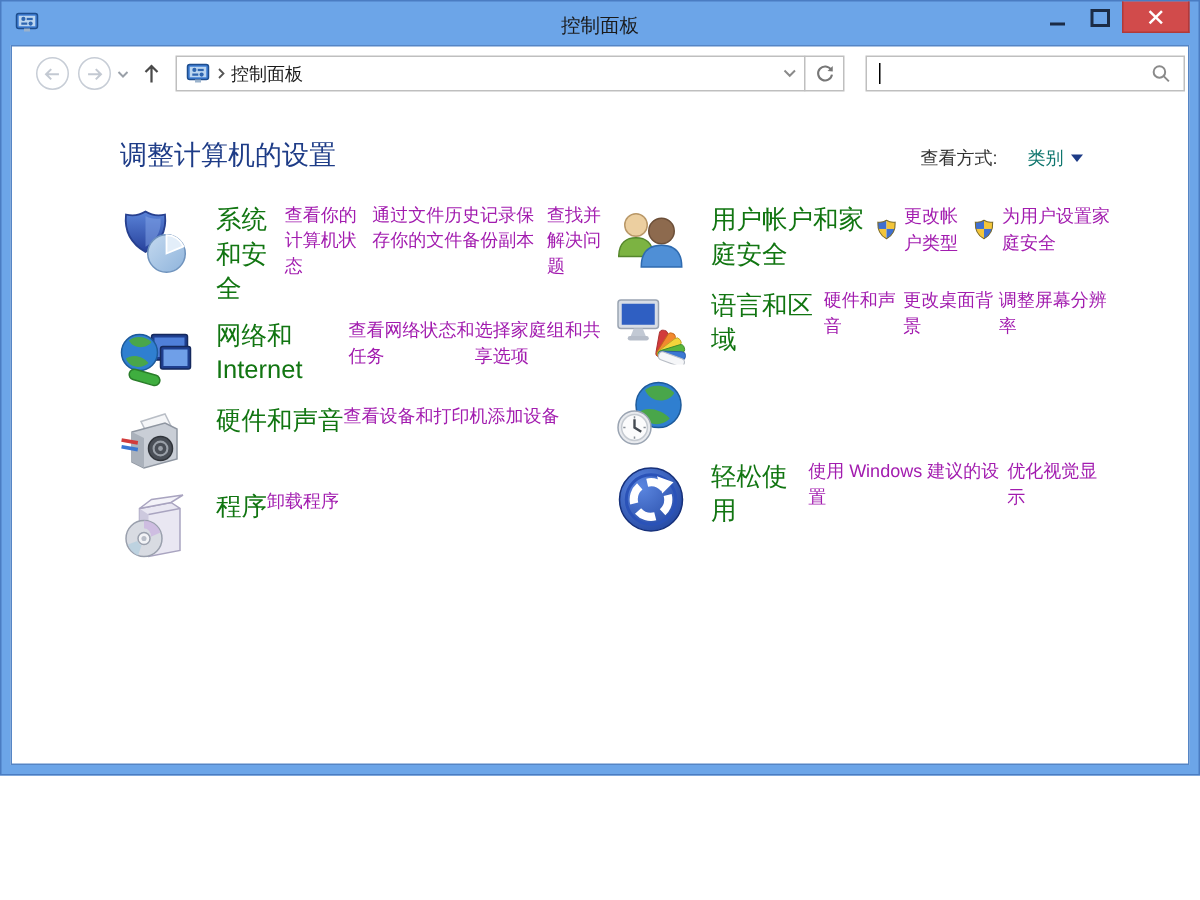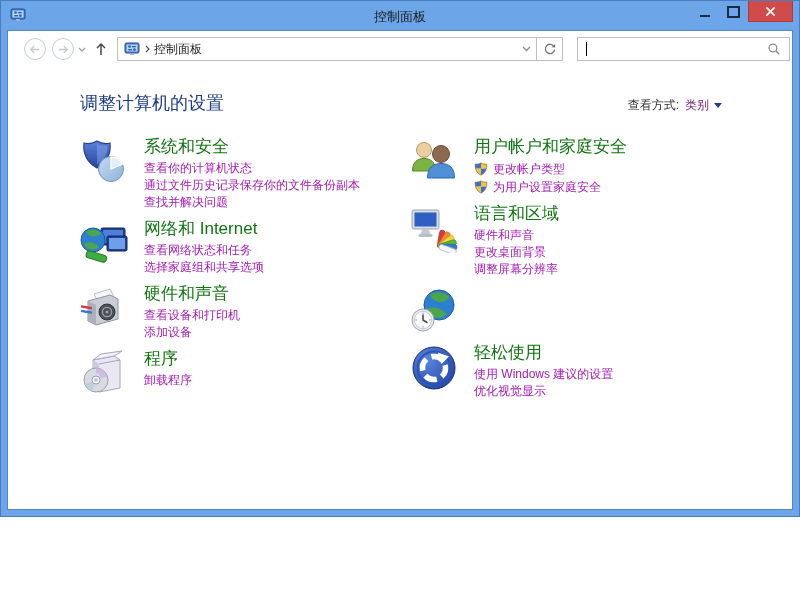--- a/index.html
+++ b/index.html
@@ -54,31 +54,31 @@
     display:flex;align-items:center;width:213px;height:24px;box-sizing:border-box;
     border:1px solid #bfbfbf;background:#fff;margin-left:14px;padding:0 8px;flex:none;
   }
   .caret{width:1px;height:14px;background:#000;}
   .search-spacer{flex:1;}
   
   .main{padding:0 70px 0 72px;}
   .page-header{display:flex;justify-content:space-between;align-items:baseline;margin-top:24px;}
   .page-title{font-size:18px;color:#1E3C87;}
   .view-by{font-size:12px;color:#333;display:flex;align-items:center;}
-  .view-by-value{color:#701a75;margin-left:6px;cursor:default;display:flex;align-items:center;}
+  .view-by-value{color:#0f766e;margin-left:20px;cursor:default;display:flex;align-items:center;}
   .view-by-tri{
     width:0;height:0;margin-left:5px;
     border-left:4px solid transparent;border-right:4px solid transparent;
     border-top:5px solid #1E3C87;display:inline-block;
   }
   .columns{display:flex;margin-top:20px;}
   .col{width:330px;flex:none;}
   .category{display:flex;margin-bottom:6px;}
   .cat-icon{width:48px;height:48px;margin:3px 16px 0 0;flex:none;}
-  .cat-body{display:flex;flex-direction:column;}
+  .cat-body{display:flex;}
   .cat-title{
     font-size:17px;color:#117511;line-height:23px;margin-bottom:2px;
     text-decoration:none;cursor:pointer;align-self:flex-start;
   }
   .cat-link{
     font-size:12px;color:#a21caf;line-height:17px;text-decoration:none;
     cursor:pointer;display:flex;align-items:center;align-self:flex-start;
   }
   .cat-link .shield{width:14px;height:14px;margin-right:5px;display:flex;flex:none;}
   .cat-link.with-shield{line-height:18px;}

